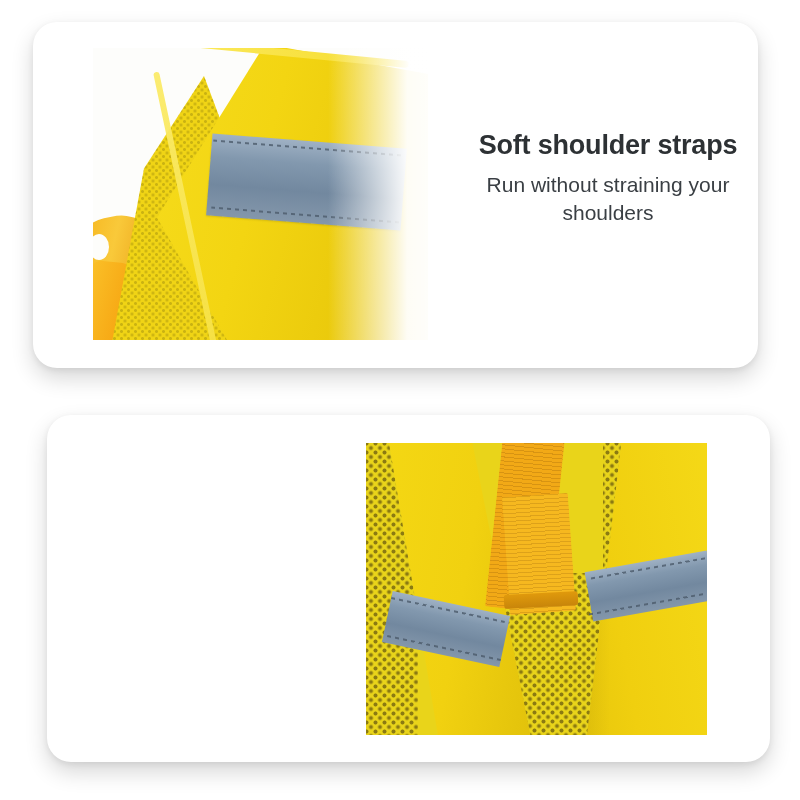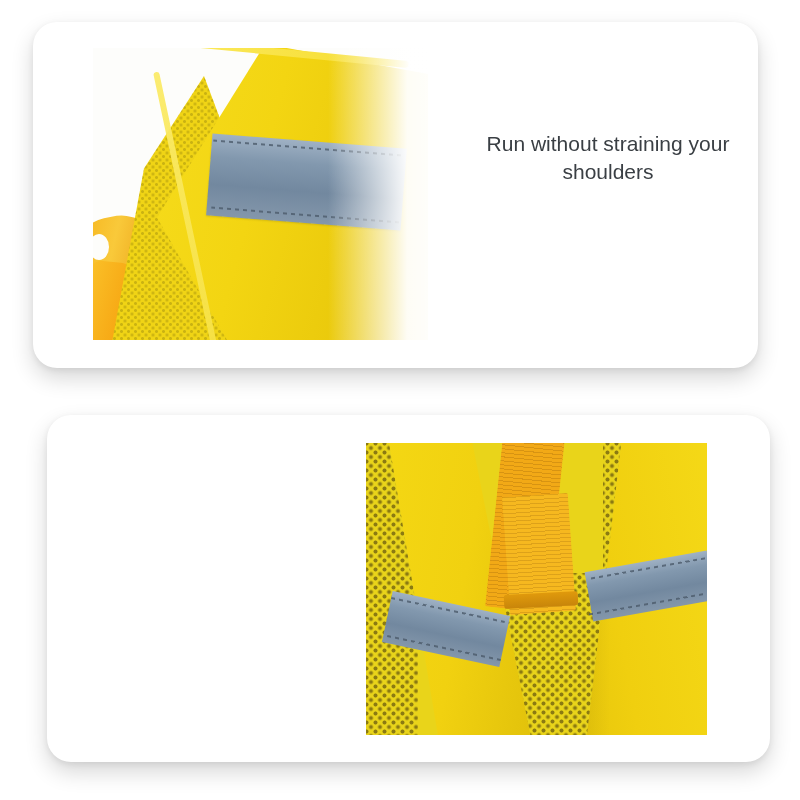--- a/index.html
+++ b/index.html
@@ -260,20 +260,21 @@
       <div class="t-strap-top-edge"></div>
 
       <div class="strip t-strip"></div>
       <div class="stitch t-stitch-top"></div>
       <div class="stitch t-stitch-bot"></div>
 
       <div class="t-shadow-right"></div>
     </div>
 
     <div class="text-block text-top">
+      <p class="headline">Soft shoulder straps</p>
       <p class="subline">Run without straining your shoulders</p>
     </div>
   </div>
 
   <div class="card card-bottom">
 
     <div class="photo photo-bottom">
       <div class="b-bg"></div>
 
       <div class="mesh b-mesh-left"></div>

